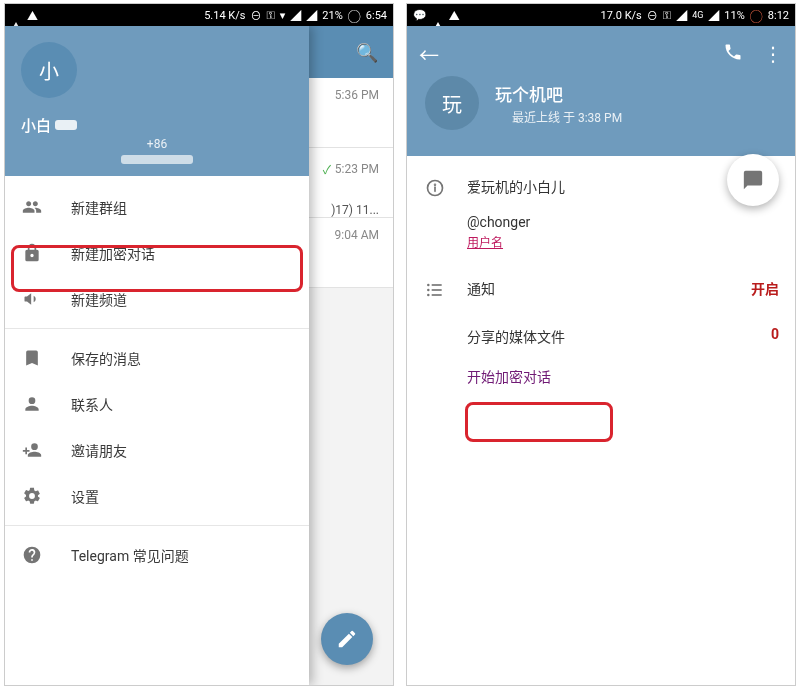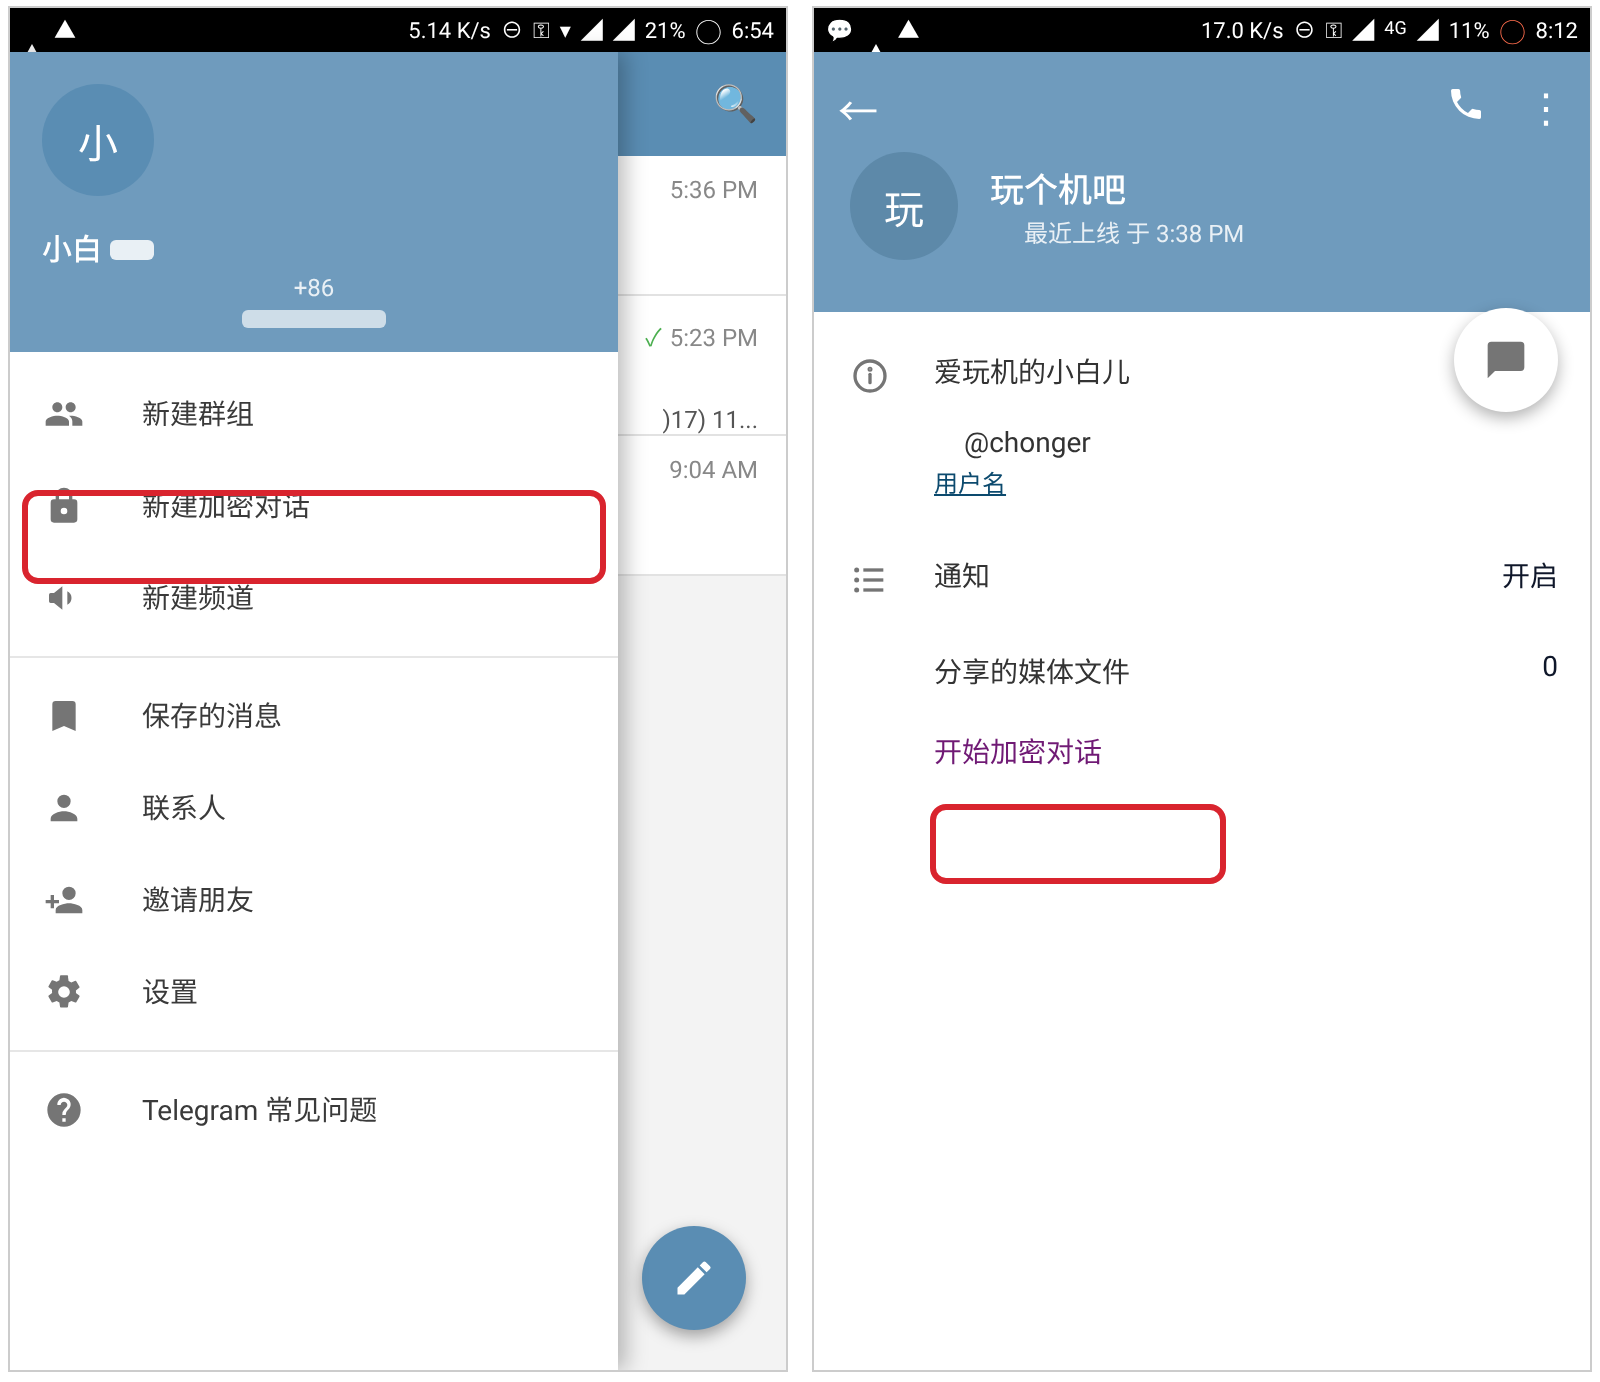--- a/index.html
+++ b/index.html
@@ -54,23 +54,23 @@
   .r-head .pname { font-size:17px; font-weight:500; }
   .r-head .pstat { font-size:12px; opacity:.85; margin-top:2px;margin-left:17px; }
   .r-fab { position:absolute; right:16px; top:128px; width:52px;height:52px; border-radius:50%; background:#fff; box-shadow:0 3px 8px rgba(0,0,0,.3); display:flex; align-items:center; justify-content:center; }
   .r-fab svg { fill:#757575; }
 
   .r-section { padding:20px 16px 0 16px; }
   .r-row { display:flex; gap:20px; font-size:14px; color:#333; align-items:flex-start; }
   .r-row .ric { width:24px; color:#757575; display:flex; justify-content:center; padding-top:2px; }
   .r-row .ric svg { width:20px;height:20px; fill:none; stroke:#757575; stroke-width:2; }
   .r-row .body { flex:1; }
-  .r-sub { color:#0c4a6e; font-size:12px; margin-top:3px;text-decoration:underline; }
+  .r-sub { color:#be185d; font-size:12px; margin-top:3px;text-decoration:underline; }
   .r-line { display:flex; justify-content:space-between; font-size:14px; color:#333; padding:14px 0; }
-  .r-line .v-blue { color:#0f172a; }
+  .r-line .v-blue { color:#b91c1c;font-weight:bold; }
   .r-start { color:#701a75; font-size:14px; padding:6px 0 14px 0; display:inline-block; }
   .hl.two { top:398px; left:58px; width:148px; height:40px; }
 </style>
 </head>
 <body>
 
 <div class="stage">
 
   <div class="phone left">
     <div class="status">
@@ -257,21 +257,21 @@
         <div class="r-row">
           <span class="ric">
               <svg viewBox="0 0 24 24">
                 <circle cx="12" cy="12" r="9"></circle>
                 <line x1="12" y1="11" x2="12" y2="16" stroke-linecap="round"></line>
                 <circle cx="12" cy="8" r="0.5" fill="#757575"></circle>
               </svg>
             </span>
           <div class="body">
             <div>爱玩机的小白儿</div>
-            <div style="margin-top:18px;margin-left:15px;">@chonger</div>
+            <div style="margin-top:18px;">@chonger</div>
             <div class="r-sub">用户名</div>
           </div>
         </div>
       </div>
 
       <div class="r-section" style="padding-top:28px;">
         <div class="r-row">
           <span class="ric">
             <svg viewBox="0 0 24 24" stroke="#757575">
                 <line x1="8" y1="6" x2="20" y2="6"></line>

